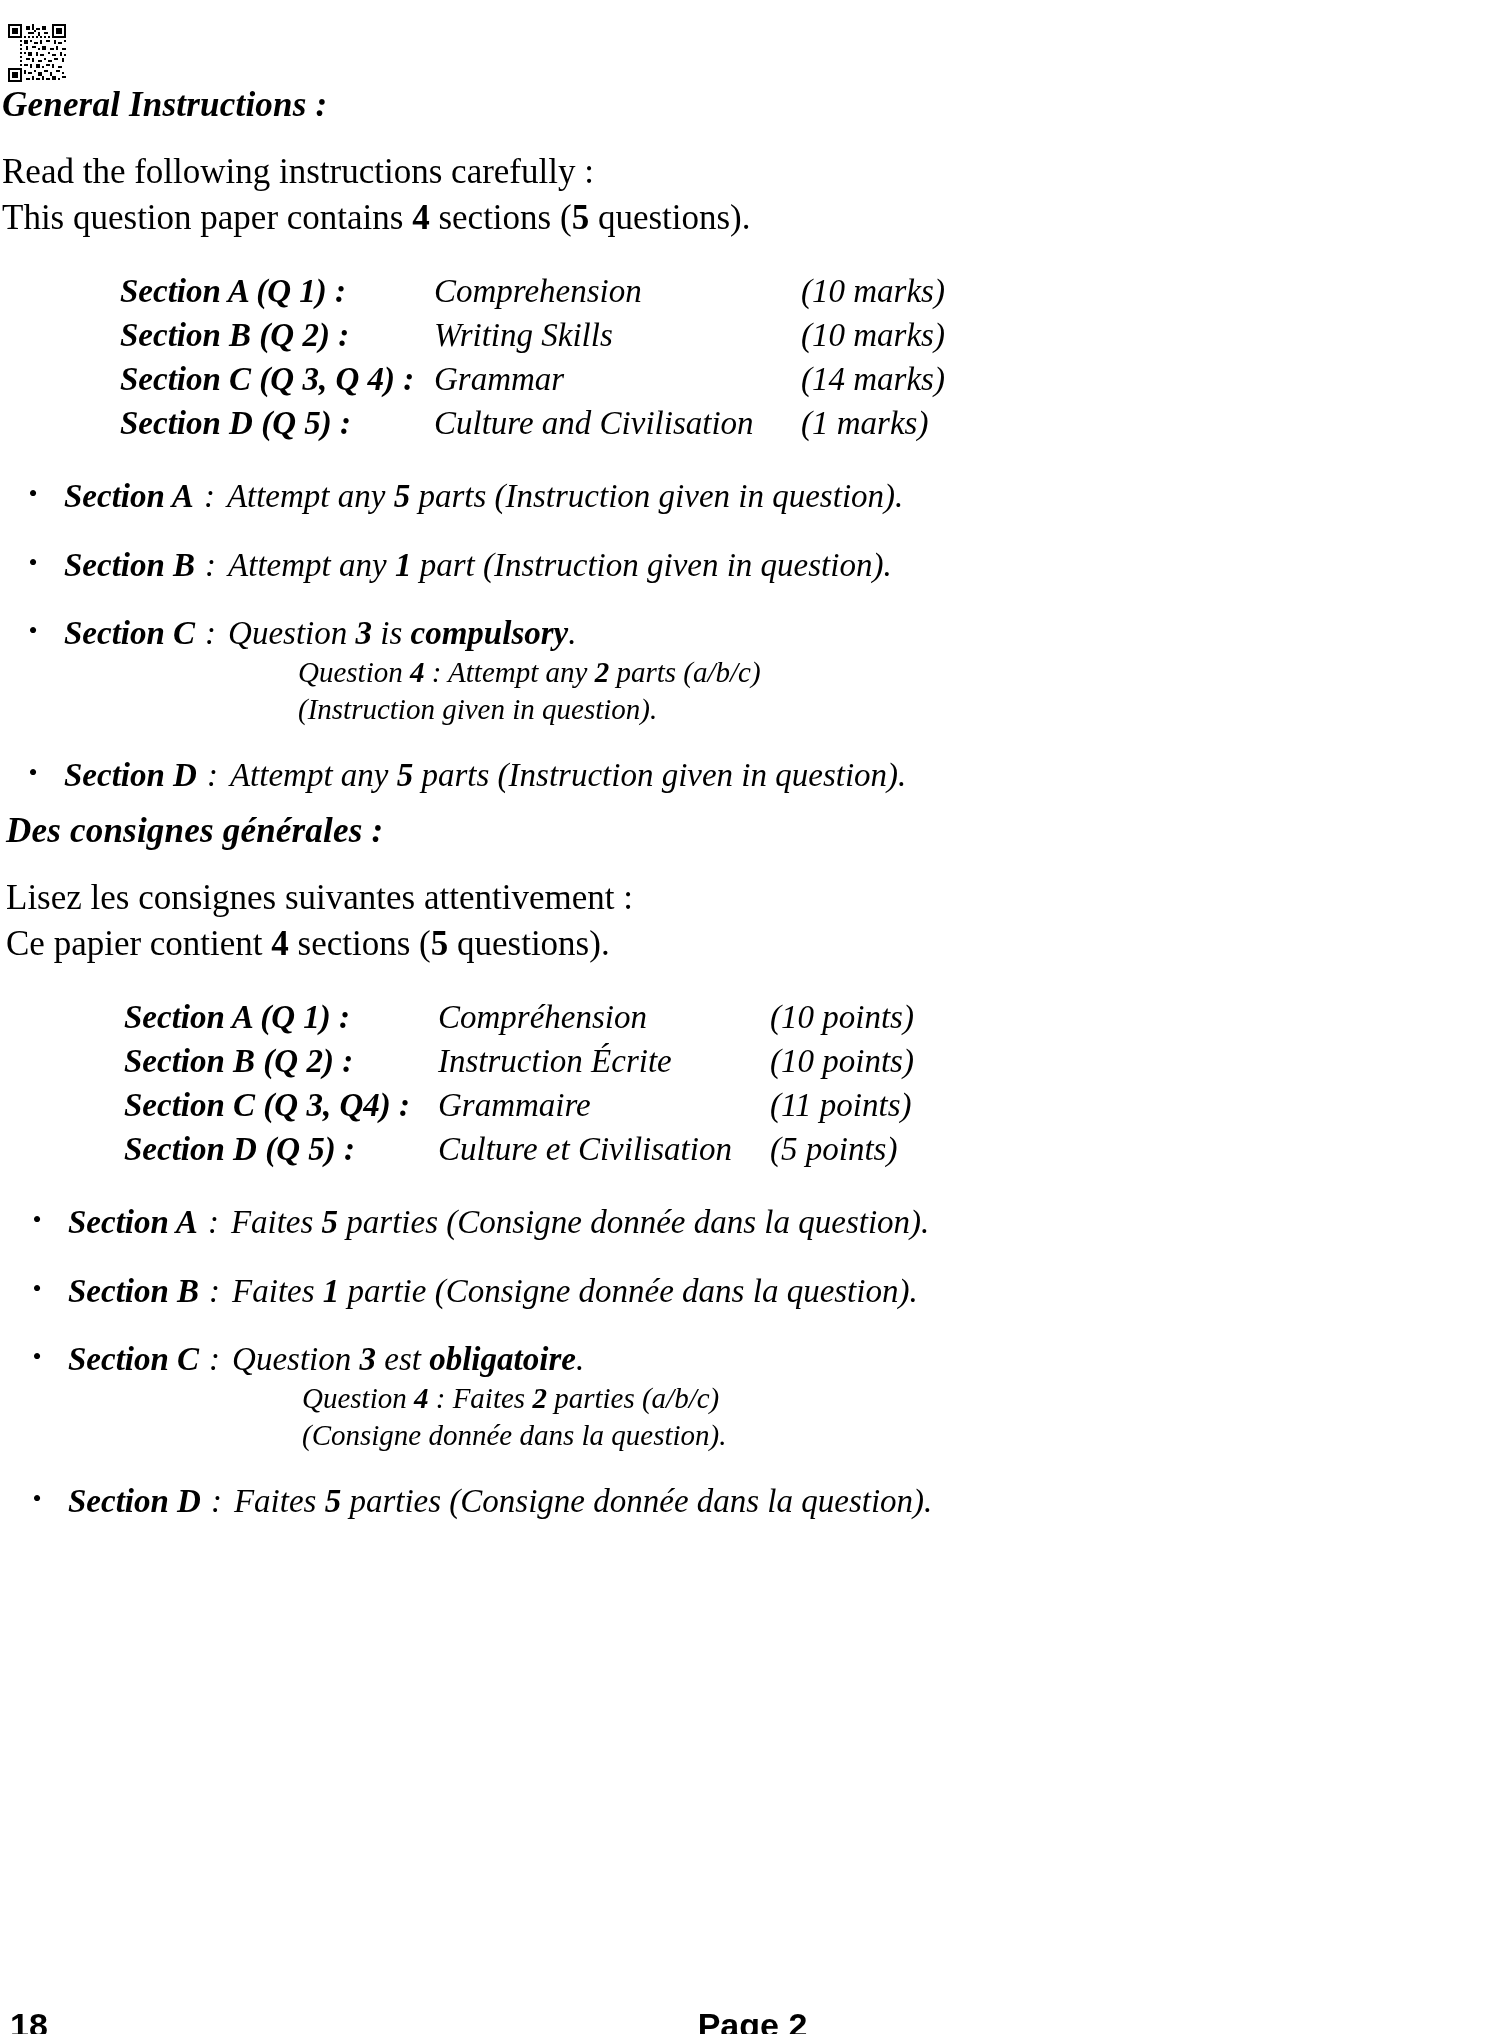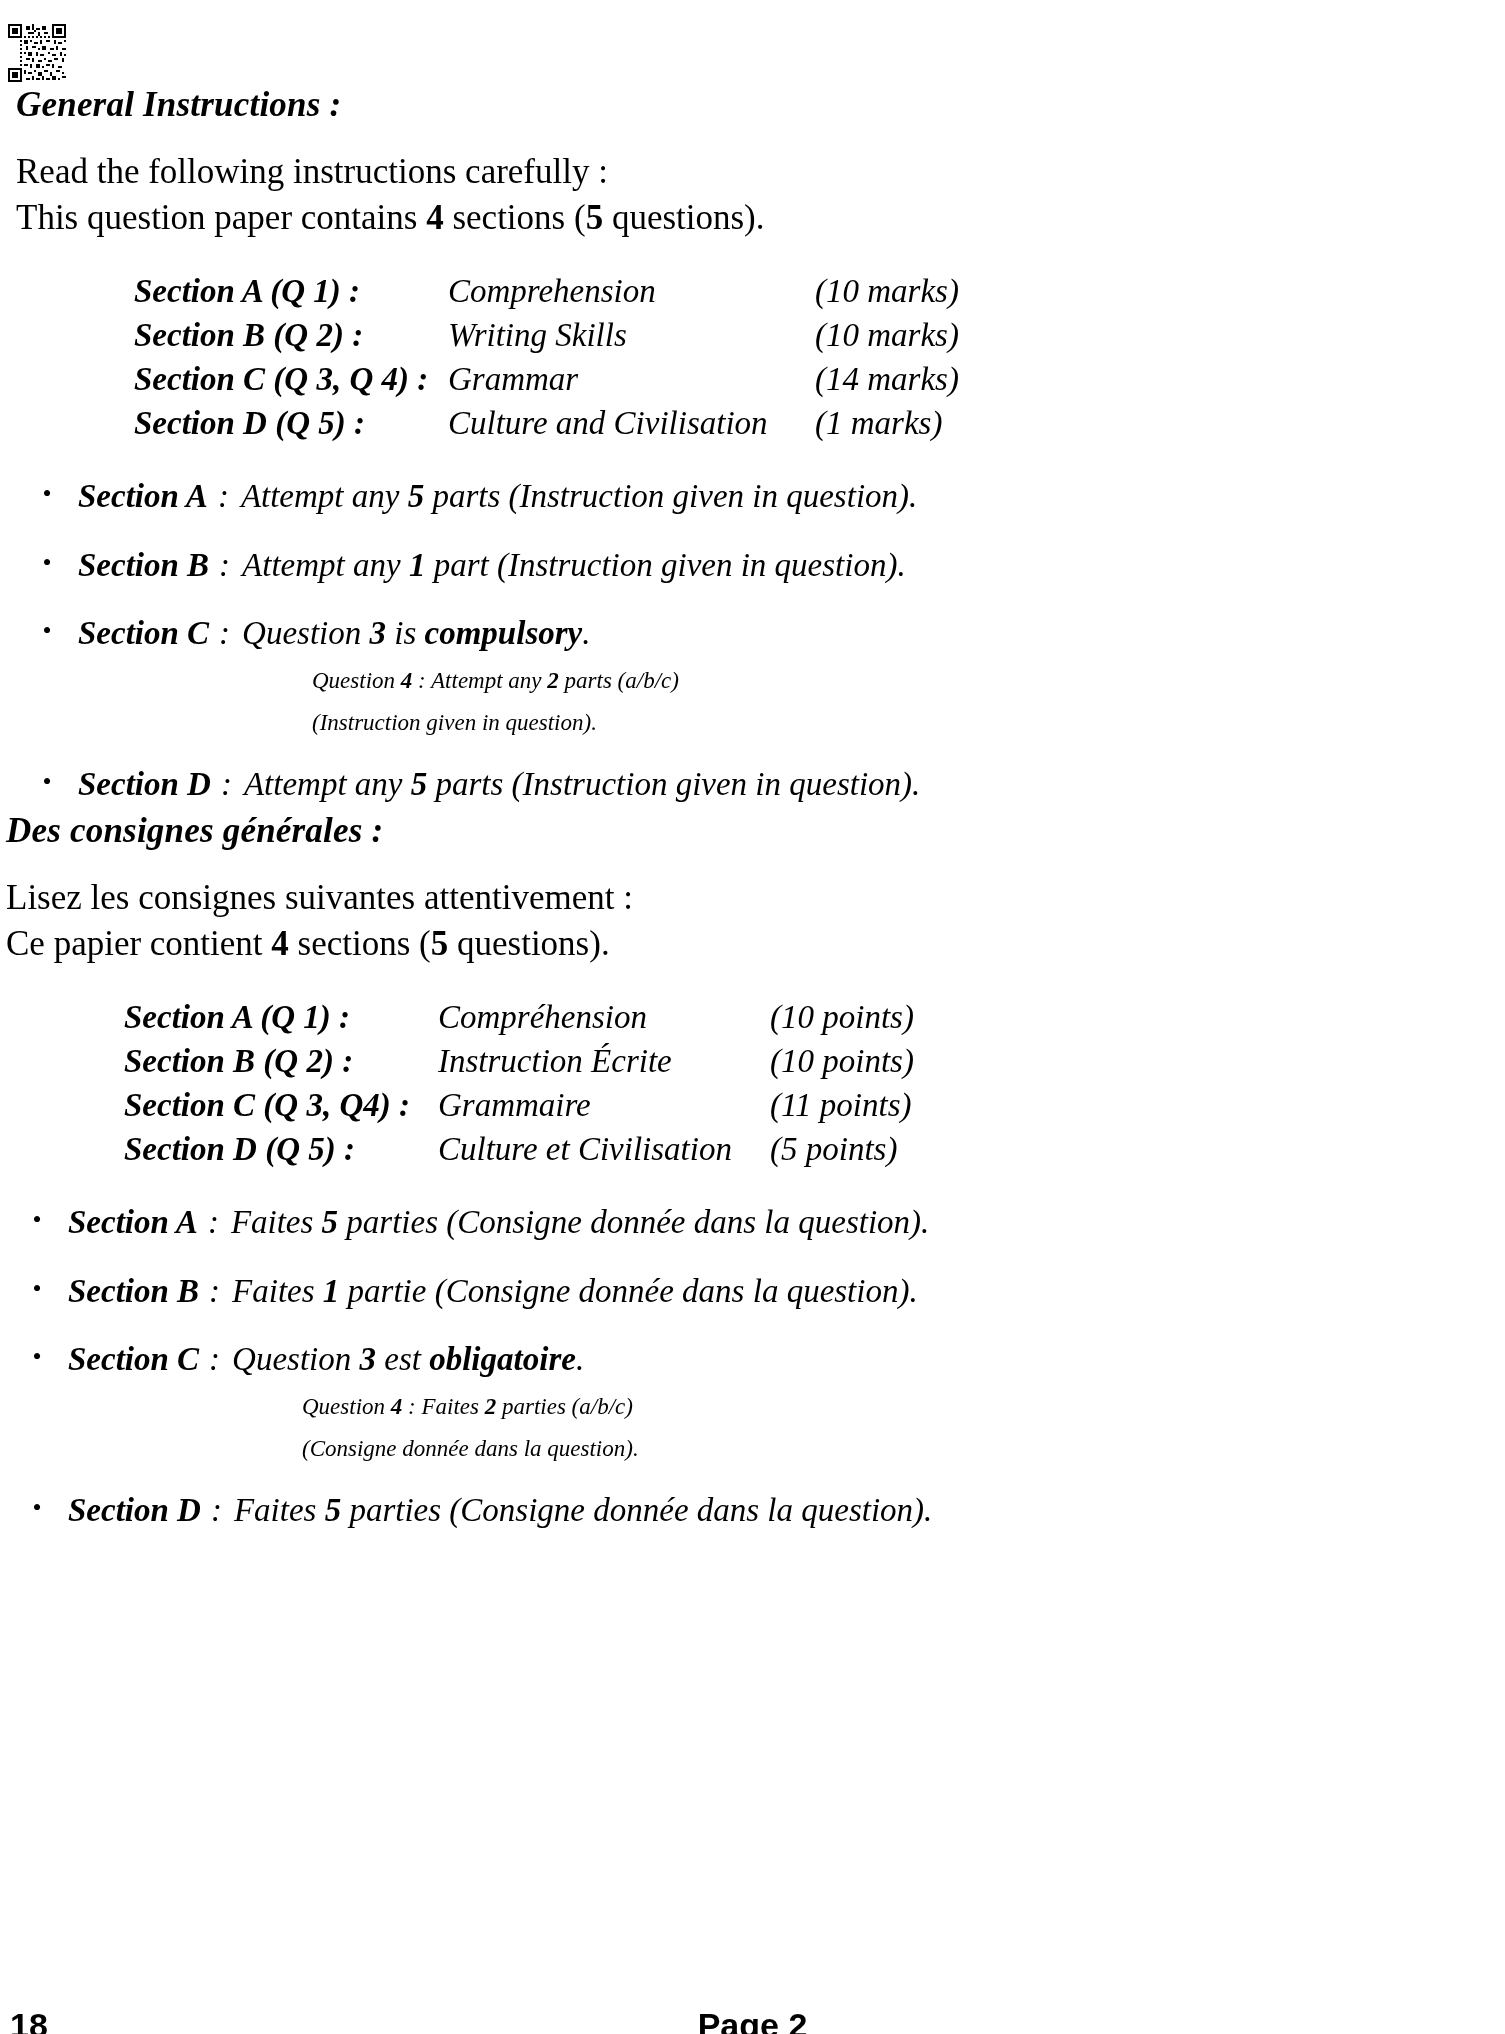--- a/index.html
+++ b/index.html
@@ -97,23 +97,22 @@
     font-weight: bold;
     display: inline-block;
     min-width: 0;
     padding-right: 10px;
   }
   .bl-colon { padding-right: 12px; }
   .bl-text  { }
   .bl-text b { font-weight: bold; }
   .sub-line {
     font-style: italic;
-    font-size: 23px;
+    font-size: 29px;
     line-height: 1.28;
-    margin-top: 12px;
     margin-left: 296px;
     white-space: nowrap;
   }
   .sub-line b { font-weight: bold; }
 
   
   .footer {
     position: absolute;
     left: 0;
     bottom: -8px;
@@ -134,21 +133,21 @@
     left: 0;
     bottom: 0;
     width: 1505px;
     text-align: center;
     font-family: "Liberation Sans", "DejaVu Sans", sans-serif;
     font-weight: bold;
     font-size: 34px;
     line-height: 1;
   }
 
-  .block-en { position: absolute; left: 16px; top: 86px; width: 1470px; }
+  .block-en { position: absolute; left: 2px; top: 86px; width: 1470px; }
   .block-fr { position: absolute; left: 6px; top: 812px; width: 1470px; }
 
   .t-head { margin-bottom: 10px; }
   .t-lead1 { margin-top: 26px; }
   .t-lead2 { margin-top: 4px; }
   .tbl-space { height: 30px; }
   .list-space { height: 4px; }
 </style>
 </head>
 <body>

